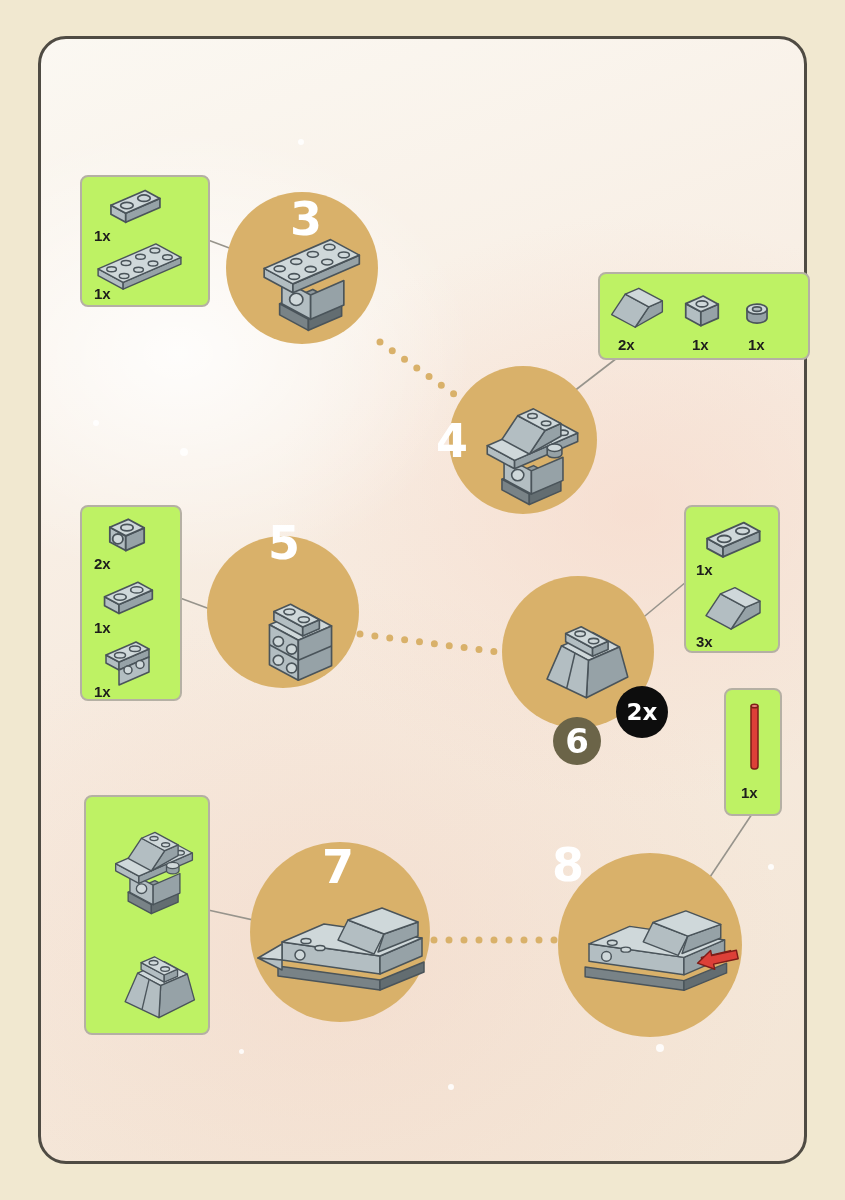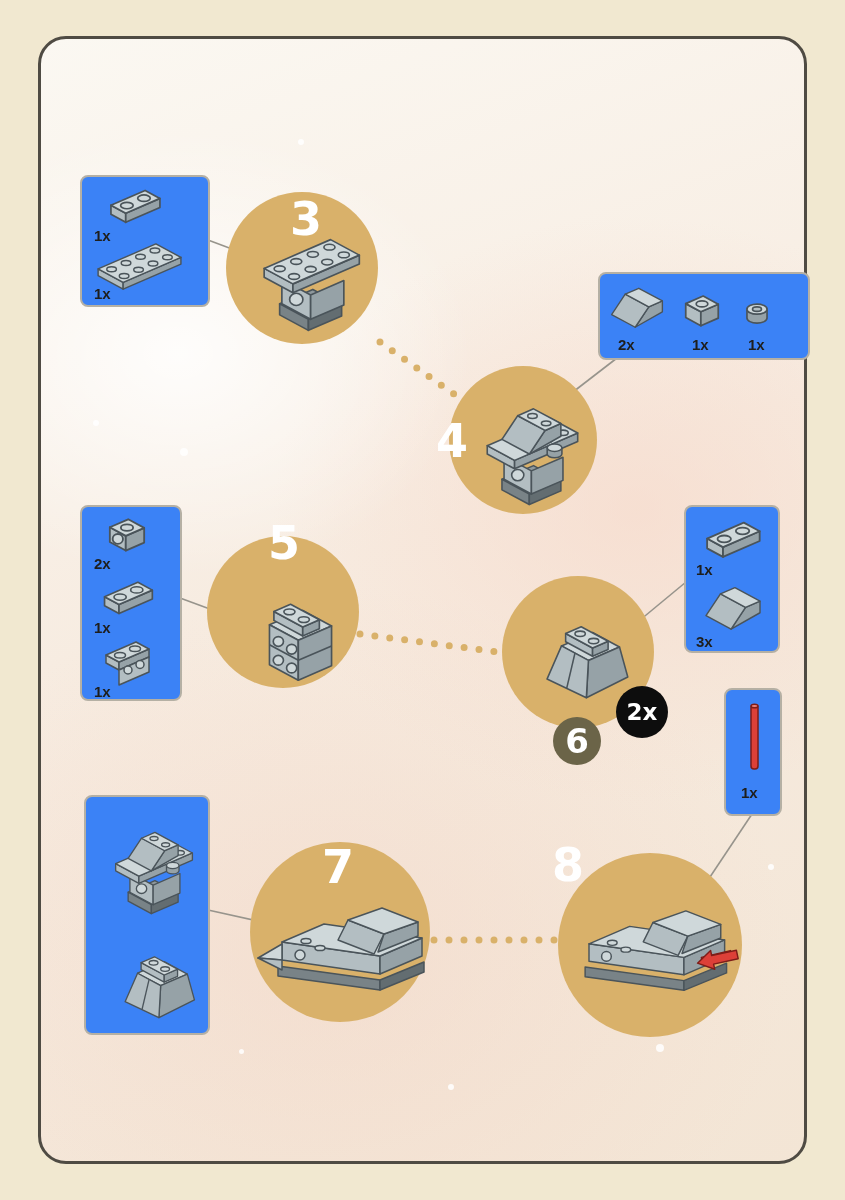--- a/index.html
+++ b/index.html
@@ -22,21 +22,21 @@
   .circle { position:absolute; border-radius:50%; background:#d9b16a; z-index:2; }
   .model { position:absolute; z-index:3; }
   .stepnum { position:absolute; z-index:4; color:#ffffff; font-weight:bold; font-size:46px;
              line-height:1; text-align:center; font-family:"DejaVu Sans",sans-serif; }
   .badge-dark { position:absolute; z-index:4; background:#6b6448; border-radius:50%;
                 color:#fff; font-weight:bold; font-size:34px; font-family:"DejaVu Sans",sans-serif;
                 display:flex; align-items:center; justify-content:center; }
   .badge-black { position:absolute; z-index:5; background:#0d0d0d; border-radius:50%;
                  color:#fff; font-weight:bold; font-size:23px; font-family:"DejaVu Sans",sans-serif;
                  display:flex; align-items:center; justify-content:center; }
-  .pbox { position:absolute; background:#3b82f6; border:2px solid #b5b0a4; border-radius:8px; z-index:2; }
+  .pbox { position:absolute; background:#bef264; border:2px solid #b5b0a4; border-radius:8px; z-index:2; }
   .pbox .part { position:absolute; }
   .qty { position:absolute; font-weight:bold; font-size:15px; color:#1e1e1c; }
   
   .pt{fill:#cfd8da}.pl{fill:#b3bec2}.pr{fill:#96a2a7}
   .dt{fill:#8e989c}.dl{fill:#798387}.dr{fill:#636d71}
   .red{fill:#dd4038}.redlight{fill:#ee837c}
   .lego polygon,.lego ellipse,.lego path,.lego rect,.lego polyline { stroke:#4a545a; stroke-width:1.5; stroke-linejoin:round; }
   .lego polyline { fill:none; }
   .lego .red,.lego .redlight { stroke:#7e1d18; }
 </style>

